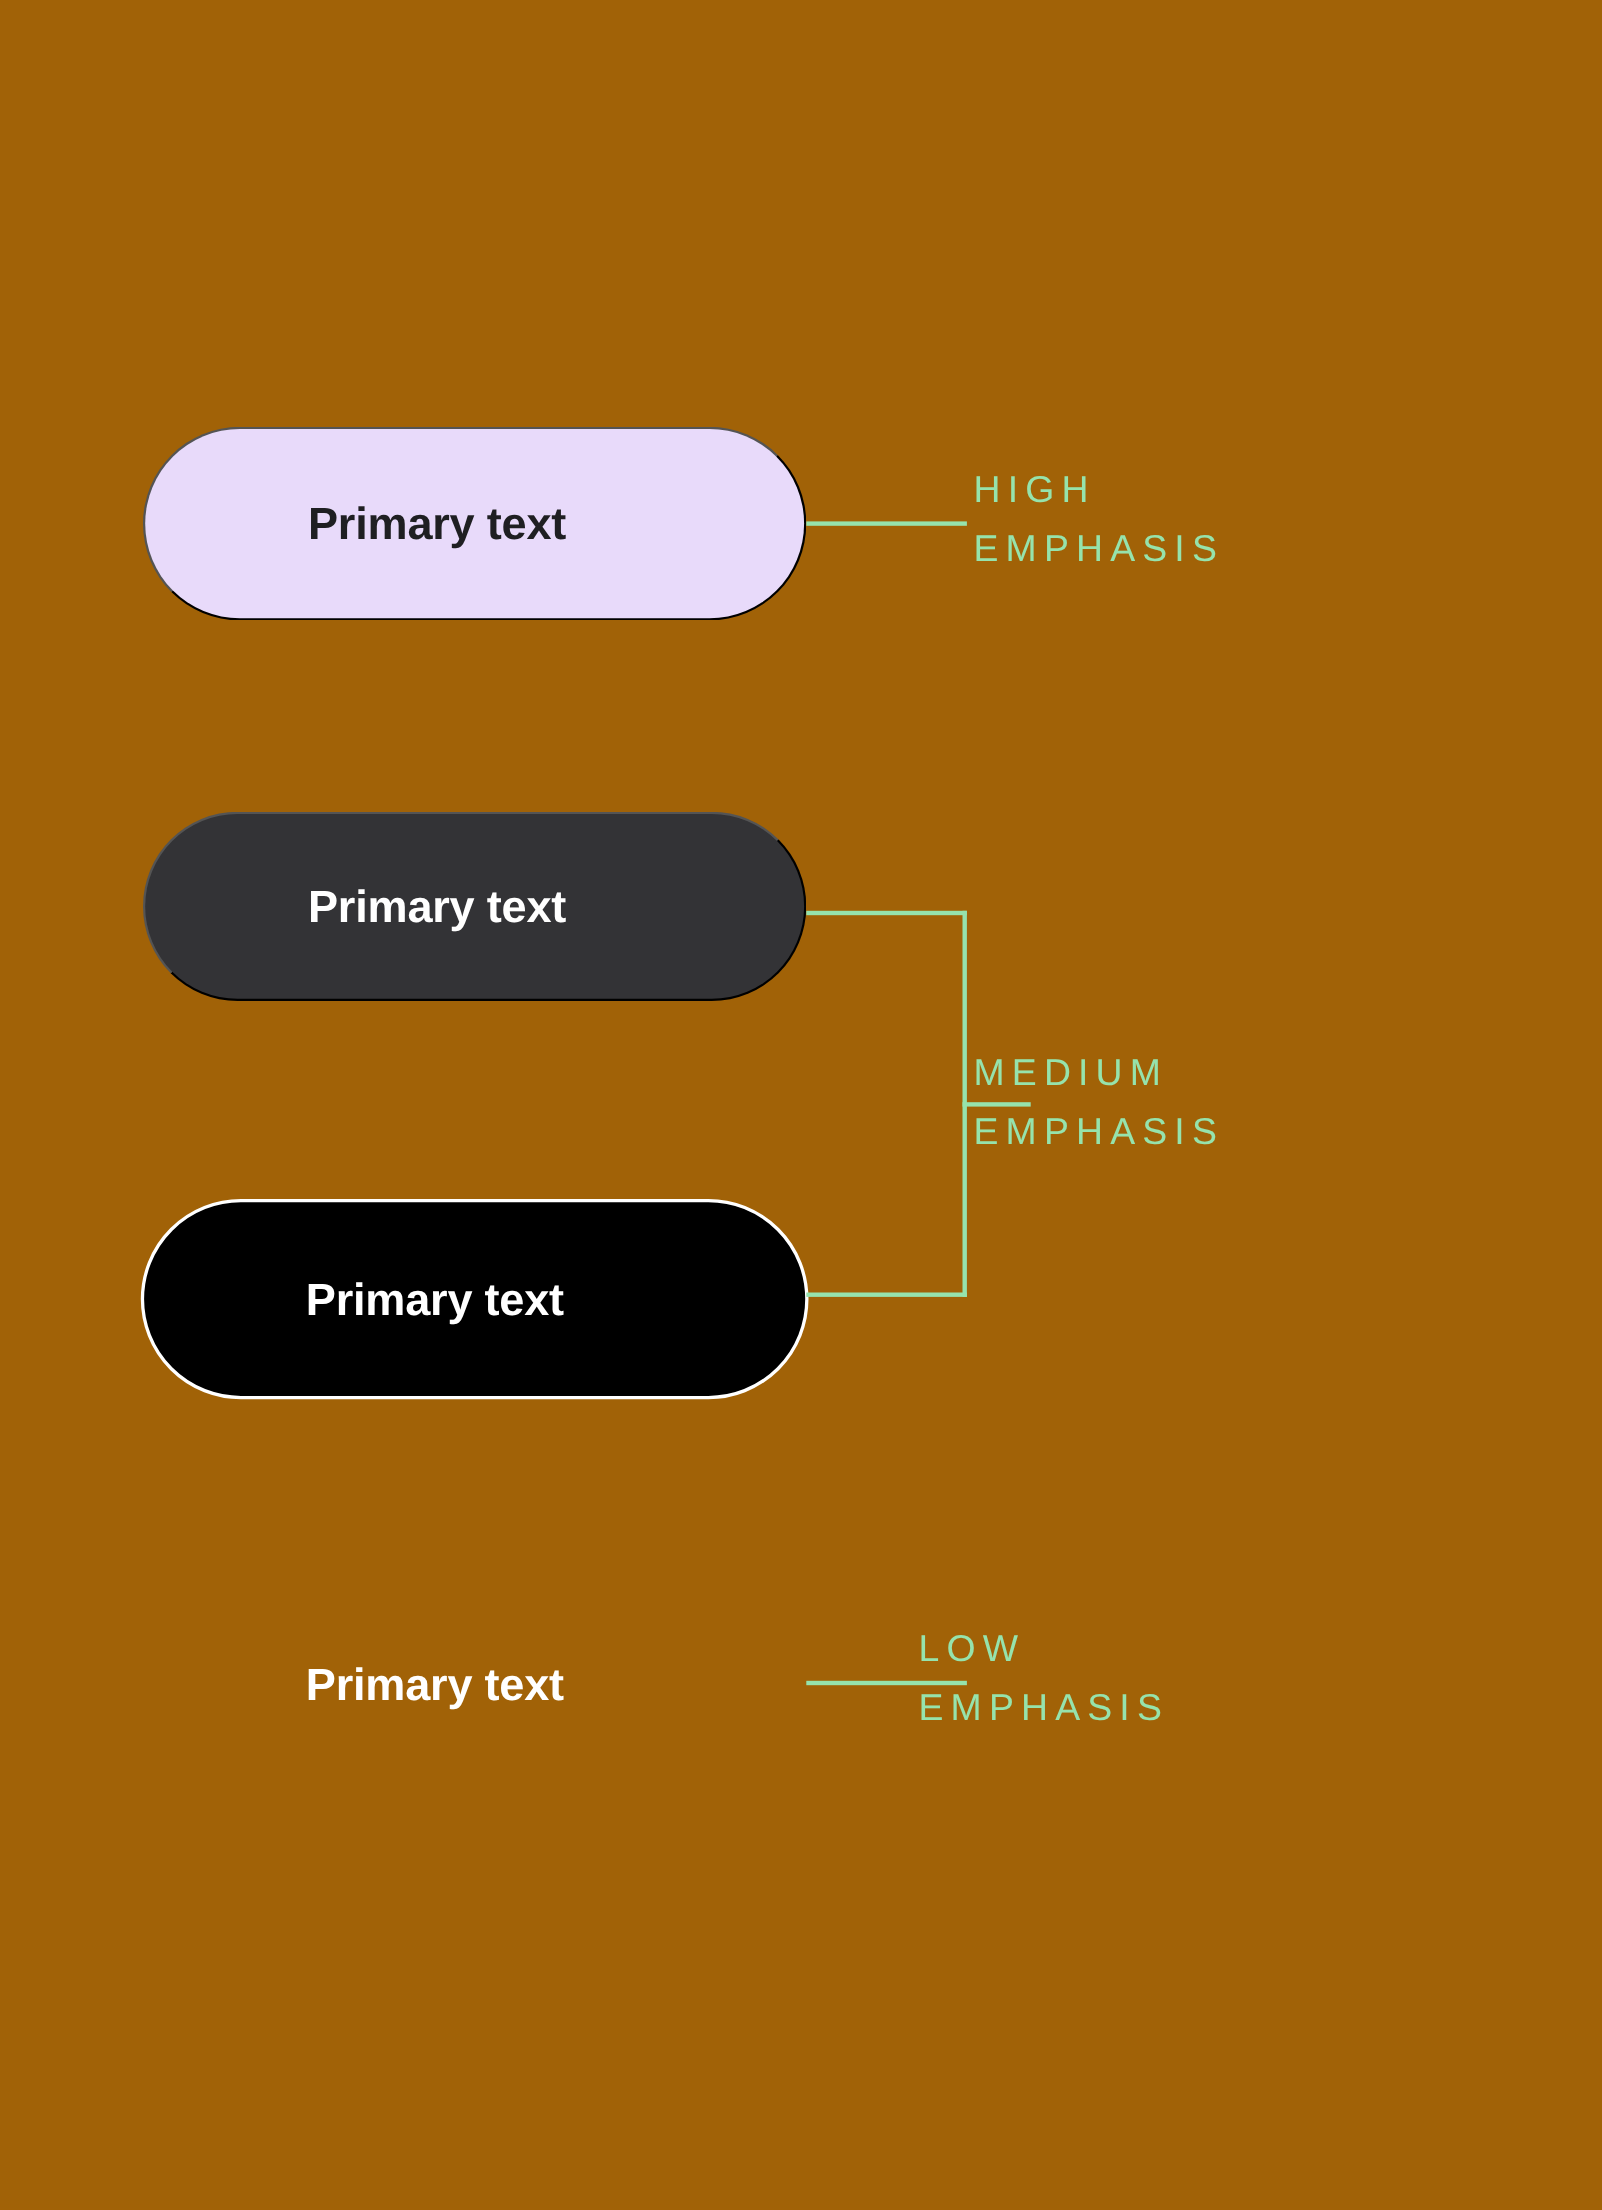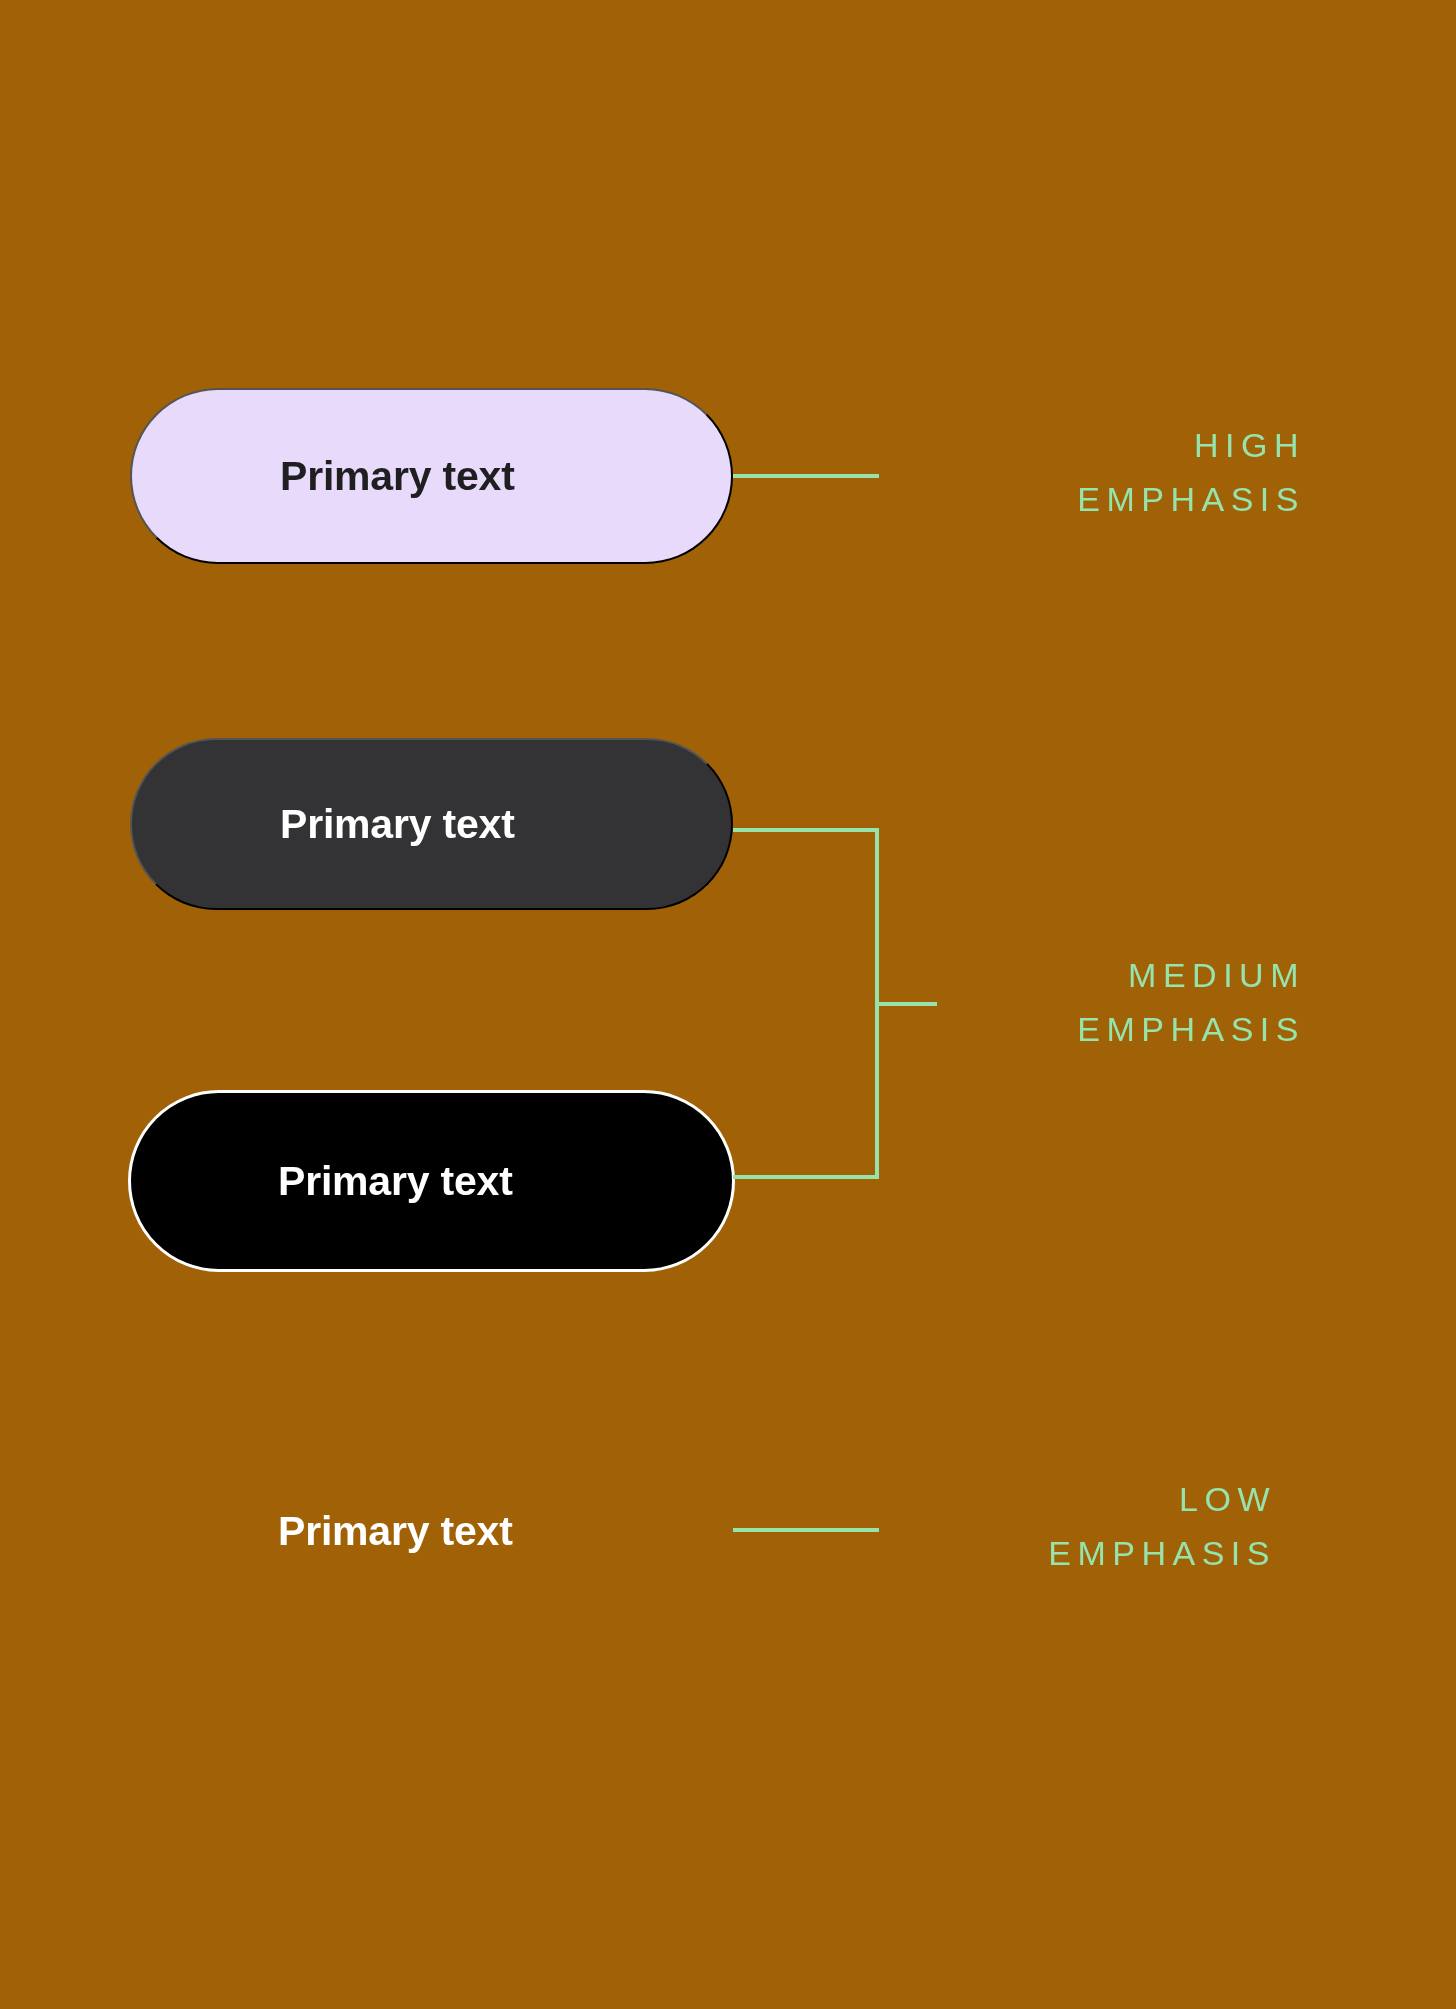--- a/index.html
+++ b/index.html
@@ -128,33 +128,33 @@
     left: 875px;
     top: 1002px;
     width: 62px;
     height: 4px;
   }
 
   
   .label {
     position: absolute;
     width: 420px;
-    text-align: right;
+    text-align: left;
     color: #96E3AC;
     font-size: 34px;
     font-weight: 400;
     letter-spacing: 6.5px;
     line-height: 1.6;
     user-select: none;
   }
   .label span { display: block; }
 
   .label-high    { left: 885px; top: 418px; }
   .label-medium  { left: 885px; top: 948px; }
-  .label-low     { left: 856px; top: 1472px; }
+  .label-low     { left: 835px; top: 1472px; }
 </style>
 </head>
 <body>
 
 <div class="canvas">
 
   <button class="btn btn-high">
     <span>Primary text</span>
   </button>
 

